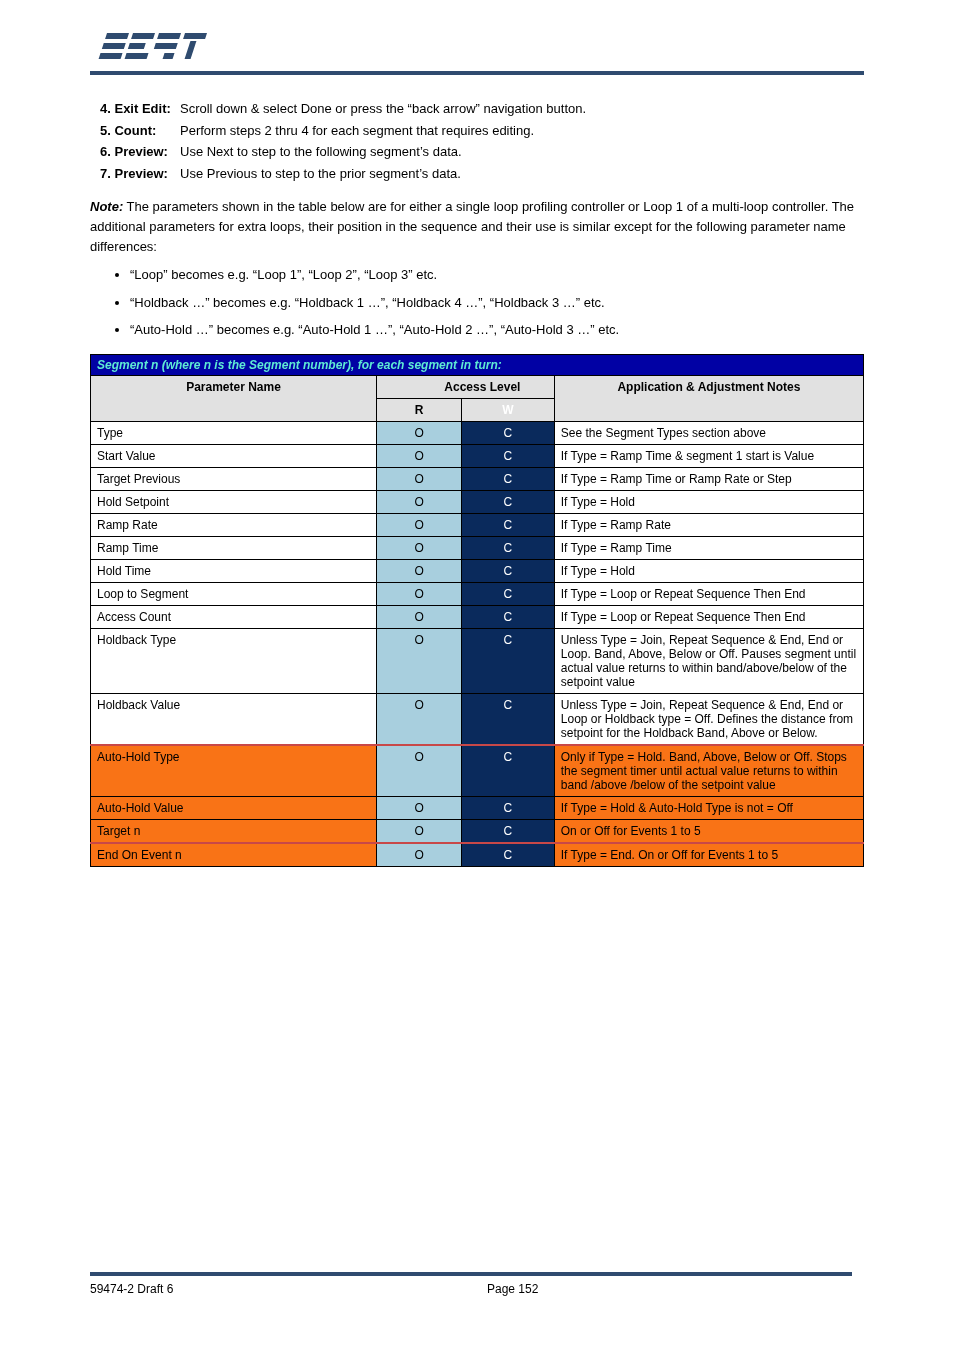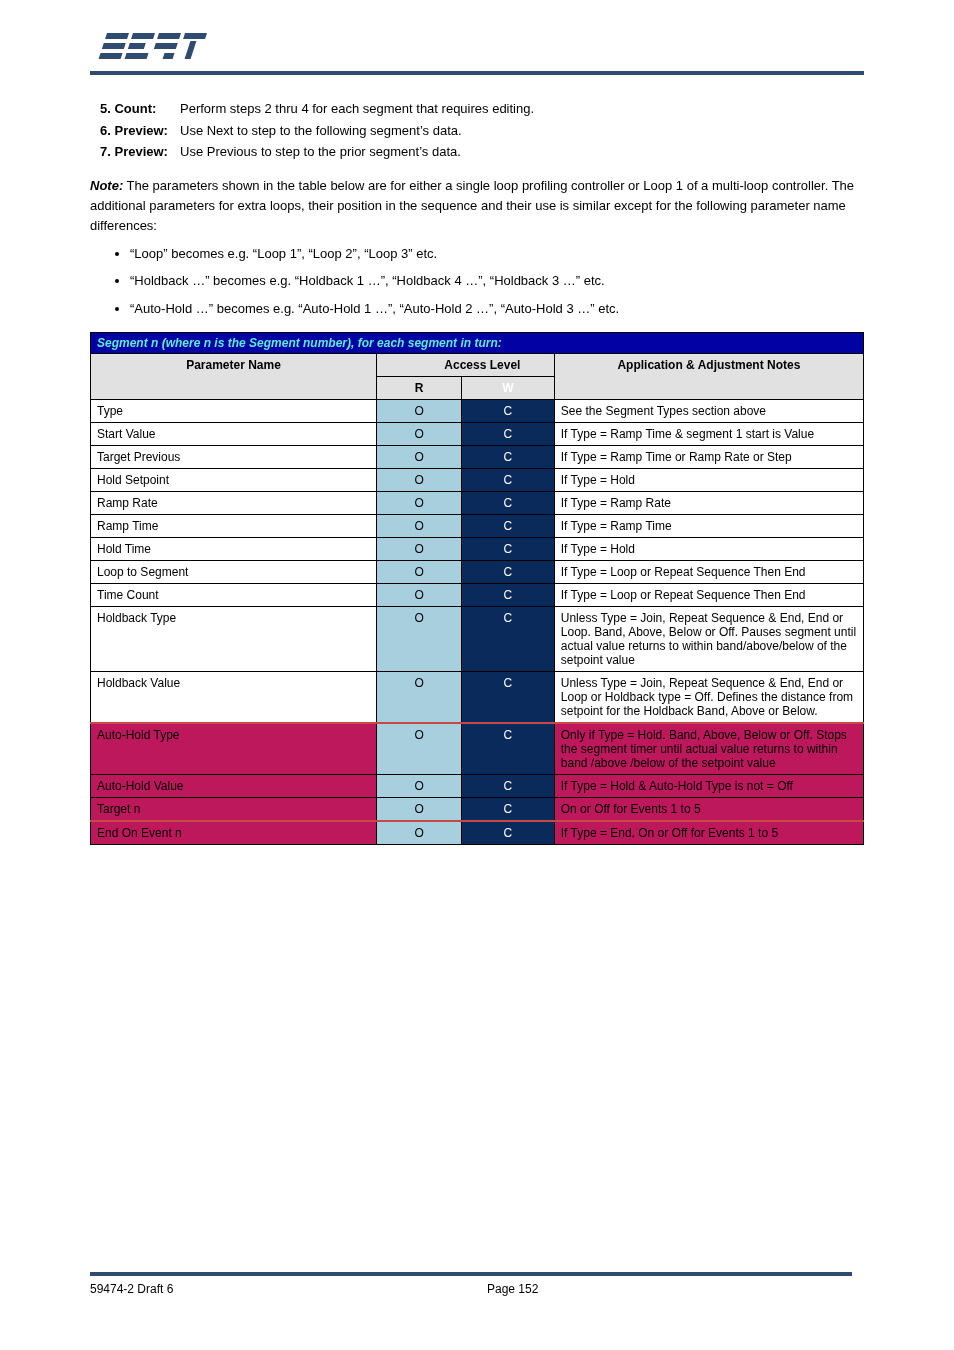--- a/index.html
+++ b/index.html
@@ -58,21 +58,21 @@
   .hdr-row th {
     background: #E1E1E1;
     font-weight: bold;
   }
   .hdr-row .span-cell { text-align: center; padding-left: 40px; }
   .sub-r { background: #A8CFDE; text-align: center; font-weight: bold; }
   .sub-w { background: #0A2A5C; color: #fff; text-align: center; font-weight: bold; }
   .c-r { background: #A8CFDE; text-align: center; }
   .c-w { background: #0A2A5C; color: #fff; text-align: center; }
   .notes-cell { }
-  .pink td:first-child, .pink td:last-child { background: #be185d; }
+  .pink td:first-child, .pink td:last-child { background: #f97316; }
   .toprule-red td { border-top: 2px solid #C84848; }
   .botrule-red td { border-bottom: 2px solid #C84848; }
   .footer {
     position: absolute;
     left: 90px; right: 102px;
     bottom: 54px;
   }
   .footer-rule {
     height: 4px;
     background: #2F4B6F;
@@ -104,20 +104,25 @@
         <rect x="96" y="3" width="22" height="6"></rect>
           <rect x="104" y="11" width="6" height="18"></rect>
       </g>
     </svg>
   </div>
   <div class="header-rule"></div>
 
   <div class="intro-table">
     <div>
       <span class="col1"></span>
+      <span class="col2"><span>4.</span> <span>Exit Edit:</span></span>
+      <span class="col3">Scroll down &amp; select Done or press the “back arrow” navigation button.</span>
+    </div>
+    <div>
+      <span class="col1"></span>
       <span class="col2"><span>5.</span> <span>Count:</span></span>
       <span class="col3">Perform steps 2 thru 4 for each segment that requires editing.</span>
     </div>
     <div>
       <span class="col1"></span>
       <span class="col2"><span>6.</span> <span>Preview:</span></span>
       <span class="col3">Use Next to step to the following segment’s data.</span>
     </div>
     <div>
       <span class="col1"></span>
@@ -195,21 +200,21 @@
           <td class="c-w">C</td>
           <td class="notes-cell">If Type = Hold</td>
         </tr>
         <tr>
           <td>Loop to Segment</td>
           <td class="c-r">O</td>
           <td class="c-w">C</td>
           <td class="notes-cell">If Type = Loop or Repeat Sequence Then End</td>
         </tr>
         <tr>
-          <td>Time Count</td>
+          <td>Access Count</td>
           <td class="c-r">O</td>
           <td class="c-w">C</td>
           <td class="notes-cell">If Type = Loop or Repeat Sequence Then End</td>
         </tr>
         <tr>
           <td>Holdback Type</td>
           <td class="c-r">O</td>
           <td class="c-w">C</td>
           <td class="notes-cell">Unless Type = Join, Repeat Sequence &amp; End, End or Loop. Band, Above, Below or Off. Pauses segment until actual value returns to within band/above/below of the setpoint value</td>
         </tr>

